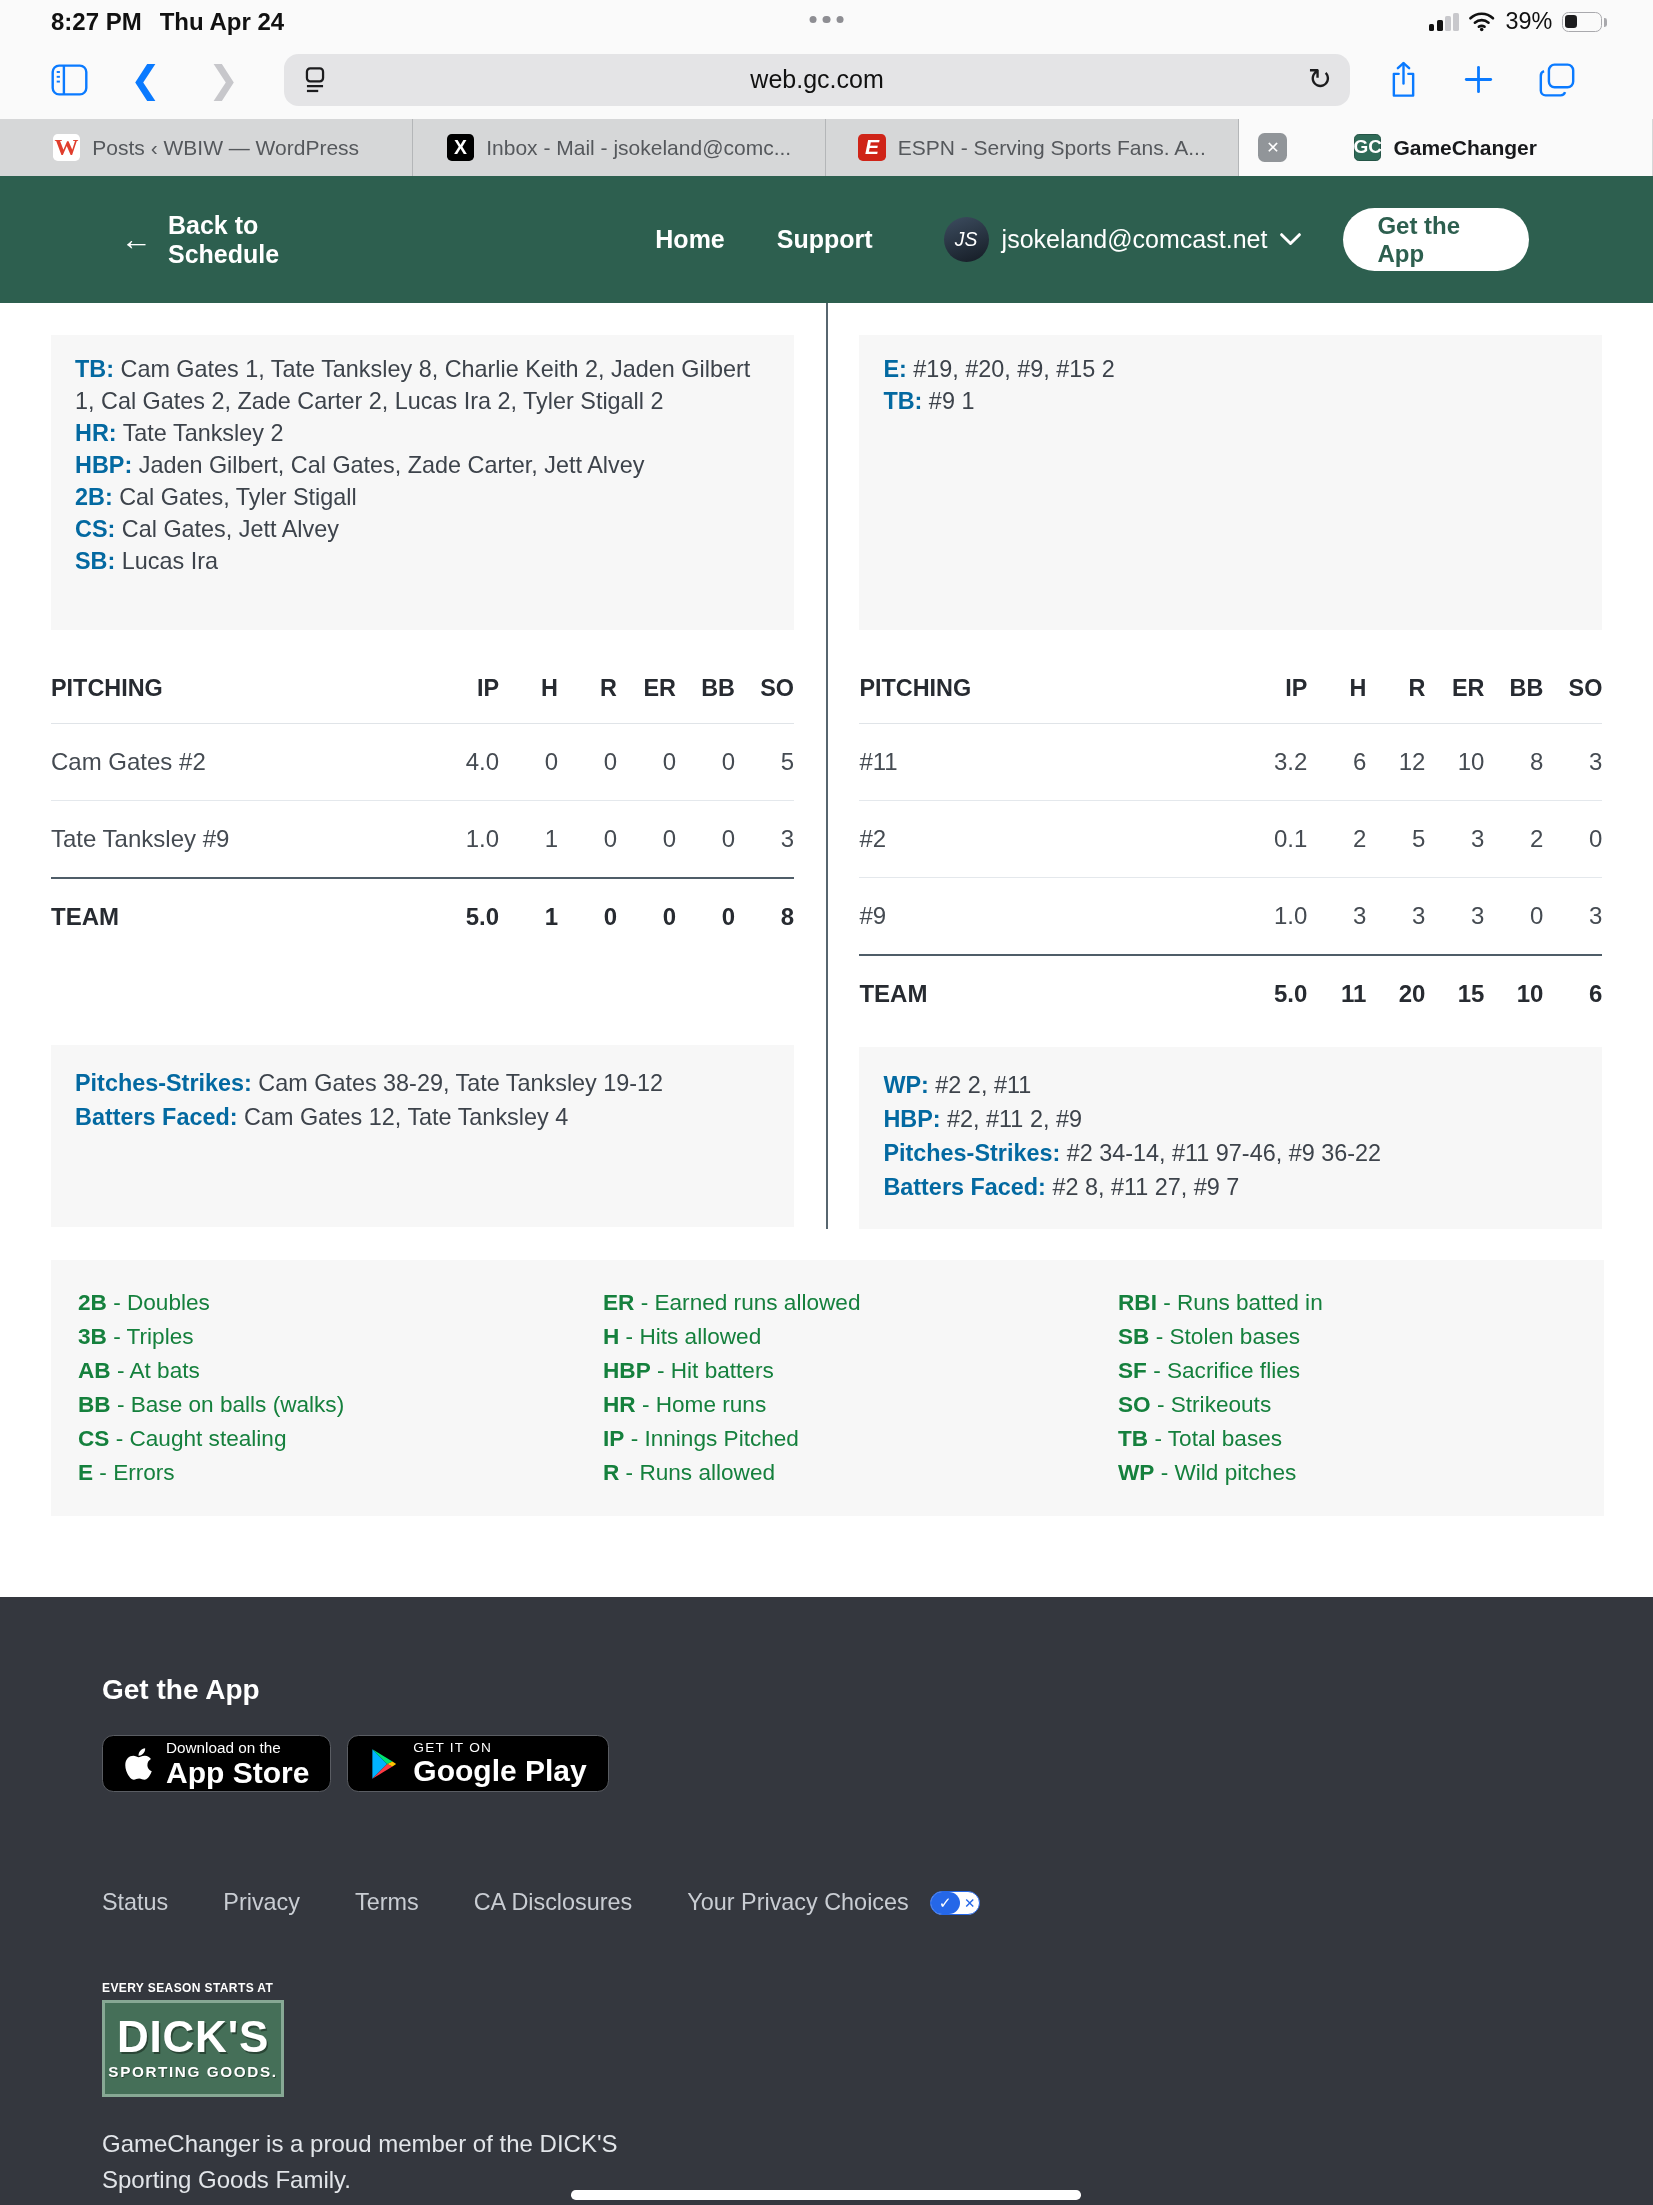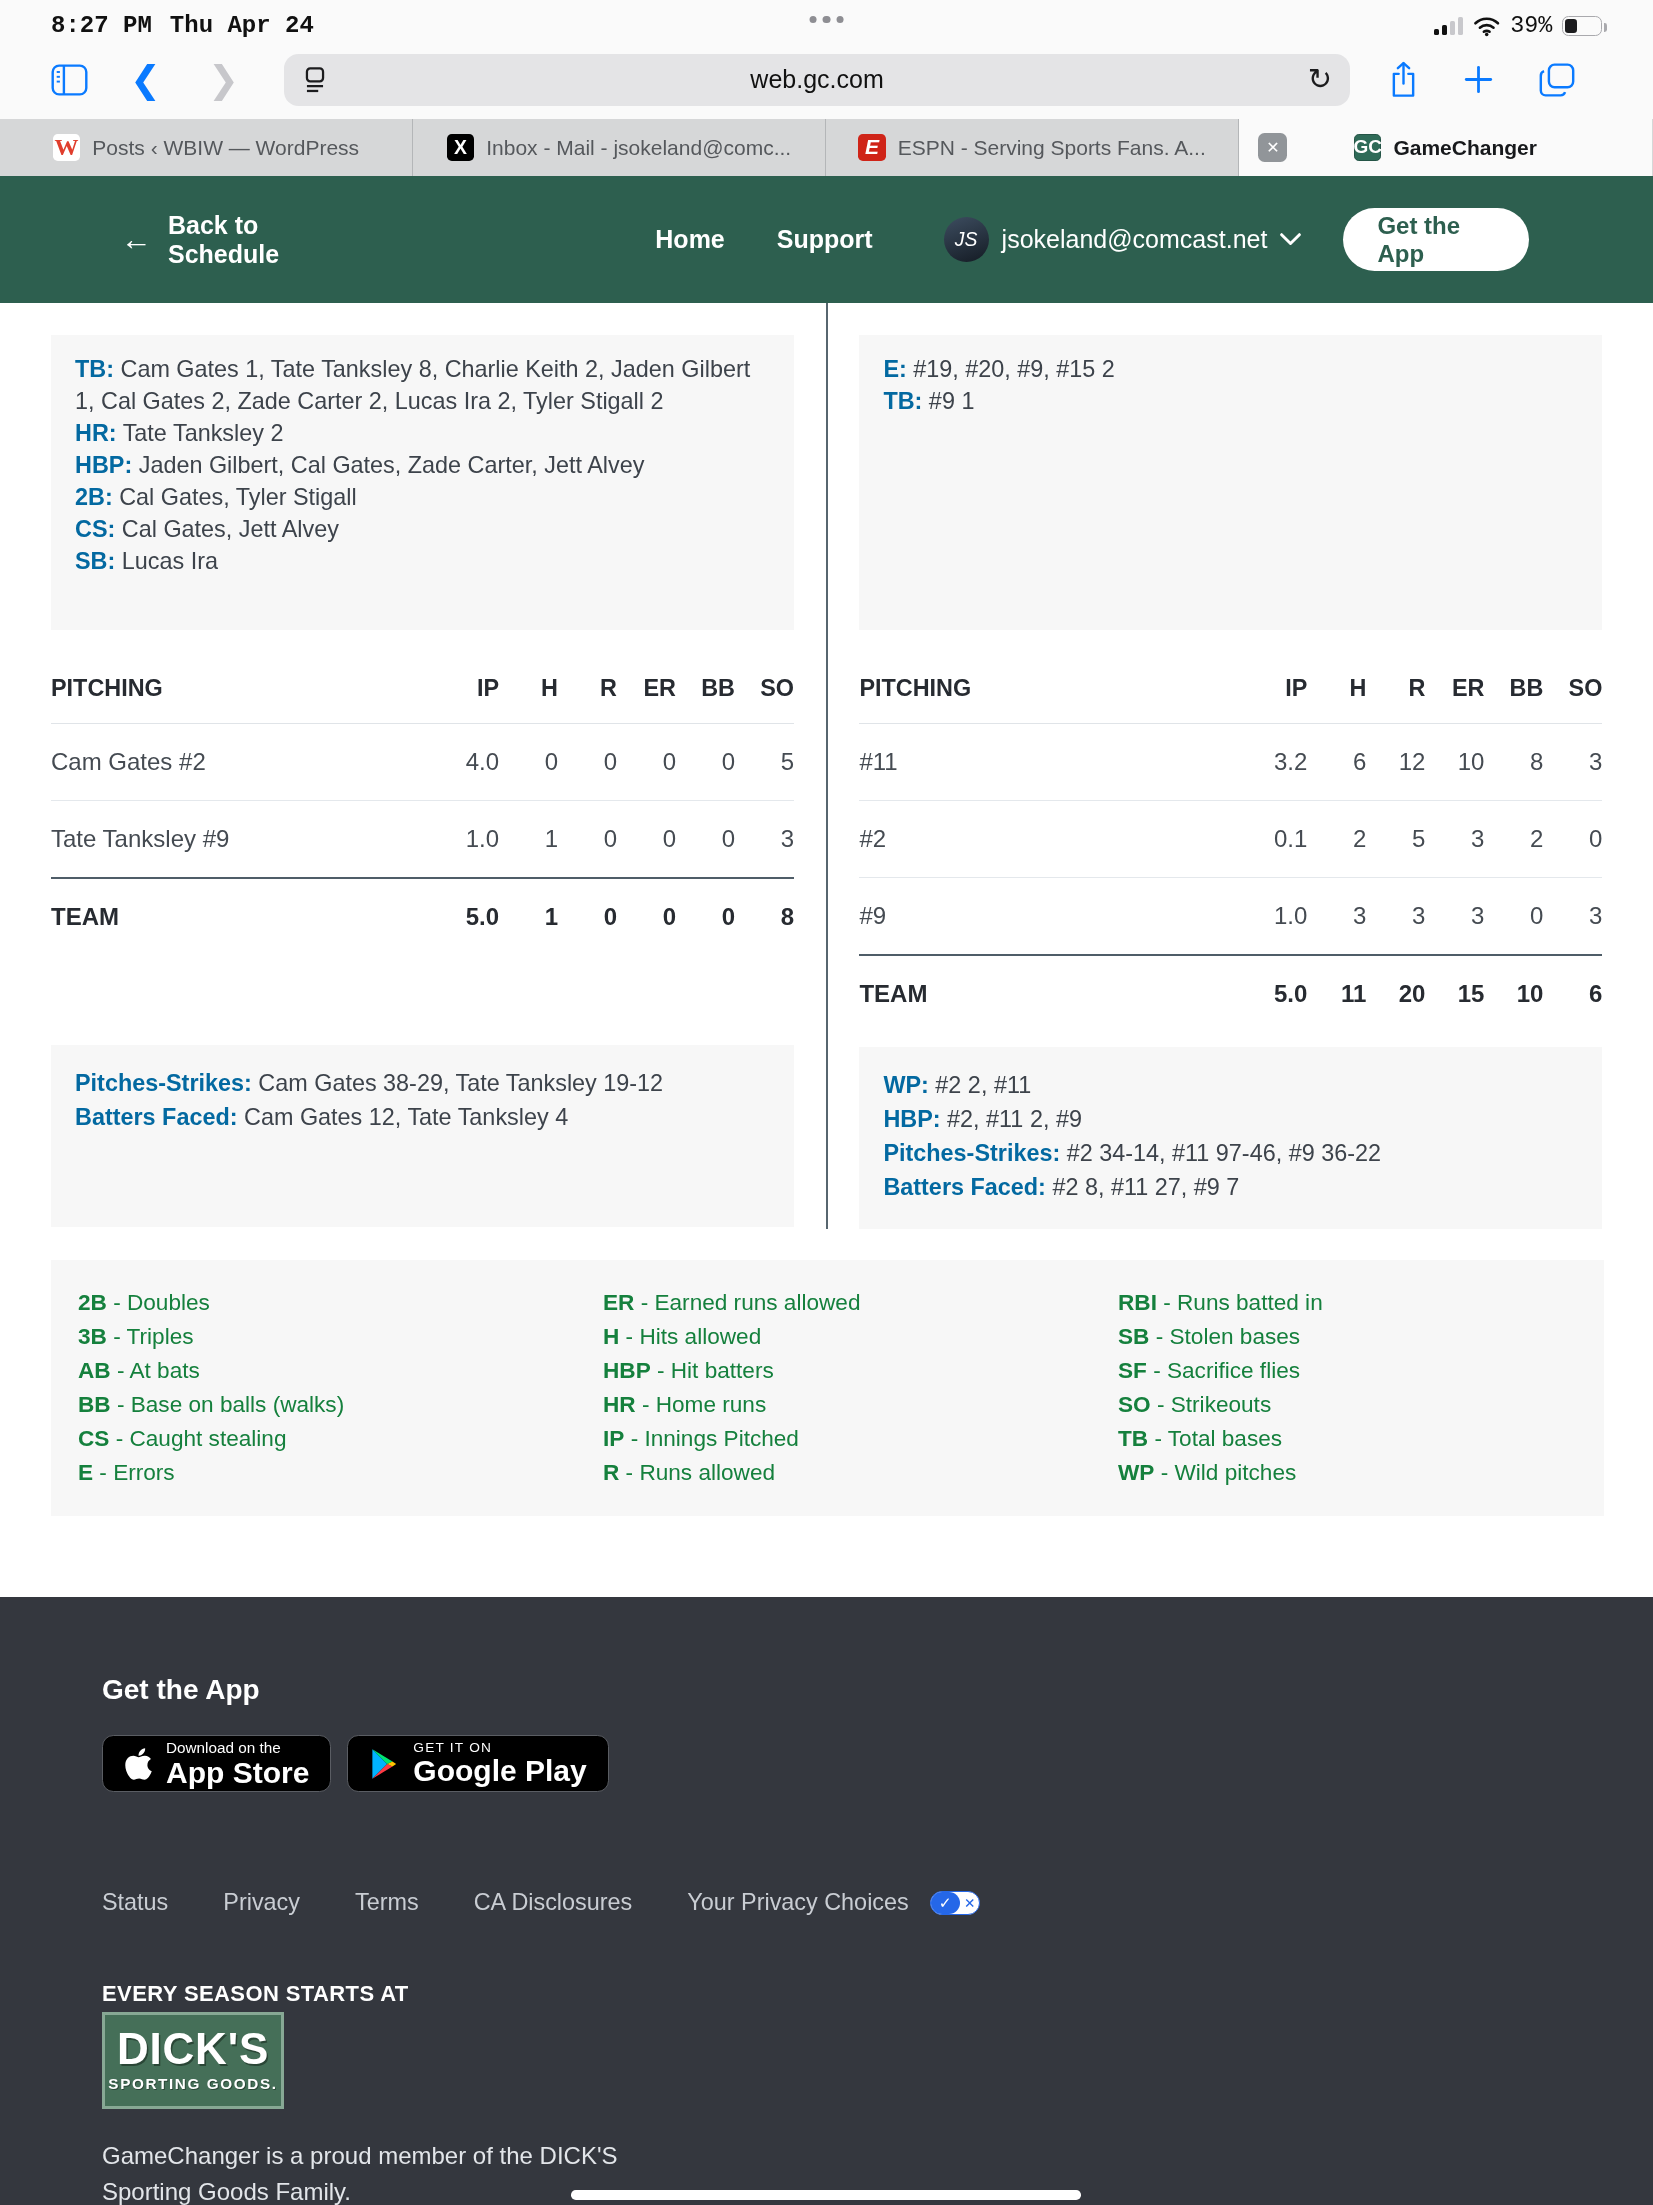--- a/index.html
+++ b/index.html
@@ -4,21 +4,21 @@
 <style>
   * { margin:0; padding:0; box-sizing:border-box; }
   html,body { width:1653px; height:2205px; }
   body {
     font-family:"Liberation Sans","DejaVu Sans",sans-serif;
     background:#ffffff; overflow:hidden; position:relative;
   }
 
   
   .chrome-top { background:#fafafa; height:119px; }
-  .statusbar { height:39px; display:flex; align-items:flex-end; padding:8px 51px 0 51px; position:relative;font-family:Liberation Mono, monospace; }
+  .statusbar { height:39px; display:flex; align-items:flex-start; padding:8px 51px 0 51px; position:relative; }
   .status-left { display:flex; gap:18px; font-size:24px; font-weight:600; color:#111; }
   .multitask-dots { position:absolute; left:50%; top:16px; transform:translateX(-50%); display:flex; gap:6.5px; }
   .multitask-dots i { width:7.3px; height:7.3px; border-radius:50%; background:#8e8e93; }
   .status-right { margin-left:auto; display:flex; align-items:center; gap:9.7px; }
   .signal { display:flex; align-items:flex-end; gap:2.4px; height:18px; }
   .signal i { width:5.7px; border-radius:1.6px; background:#111; display:block; }
   .signal .s1{height:6.5px} .signal .s2{height:10.5px}
   .signal .s3{height:14.5px;background:#c8c8cc} .signal .s4{height:18px;background:#c8c8cc}
   .batt-pct { font-size:23.4px; color:#111; }
   .battery { position:relative; width:40px; height:20px; border:1.6px solid #a9a9ad; border-radius:6.5px; }
@@ -86,21 +86,21 @@
   .badges { display:flex; gap:16px; margin-top:29px; }
   .badge { height:57px; background:#000; border-radius:11.3px; display:flex; align-items:center; padding:0 21px; gap:13px; border:0.8px solid #5a5d63; }
   .badge-txt .l1 { font-size:15.3px; color:#fff; }
   .badge-txt .l2 { font-size:30px; font-weight:600; color:#fff; line-height:1.05; }
   .badge.gp .l1 { font-size:13.7px; letter-spacing:1.2px; }
   .f-links { display:flex; align-items:center; gap:55px; margin-top:97px; font-size:23.4px; color:#c9cdd3; }
   .priv-icon { width:50px; height:24px; border-radius:12px; background:#fff; border:1.6px solid #2567e8; position:relative; overflow:hidden; }
   .priv-icon .half { position:absolute; left:0; top:0; bottom:0; width:60%; background:#2567e8; color:#fff; font-size:15.3px; display:flex; align-items:center; justify-content:center; border-radius:0 11.3px 11.3px 0; }
   .priv-icon .x { position:absolute; right:3.2px; top:0; bottom:0; display:flex; align-items:center; color:#2567e8; font-size:13.7px; font-weight:700; }
   .dicks { margin-top:65px; }
-  .dicks-tag { font-size:22px; font-weight:700; letter-spacing:0.4px; }
+  .dicks-tag { font-size:12px; font-weight:700; letter-spacing:0.4px; }
   .dicks-box { margin-top:4.8px; width:182px; height:97px; background:#456f58; border:3.2px solid #87a894; display:flex; flex-direction:column; align-items:center; justify-content:center; }
   .dicks-name { font-size:44px; font-weight:700; letter-spacing:0.8px; line-height:0.95; text-shadow:1.6px 1.6px 0 #2a4636; }
   .dicks-sub { font-size:15.3px; font-weight:700; letter-spacing:1.6px; margin-top:4.8px; text-shadow:0.8px 0.8px 0 #2a4636; }
   .member { margin-top:29px; font-size:24px; line-height:36px; color:#e2e5e9; width:517px; }
   .home-indicator { position:absolute; left:571px; bottom:6.5px; width:510px; height:9.7px; border-radius:4.8px; background:#fff; }
 
   svg { display:block; }
 </style>
 </head>
 <body>

